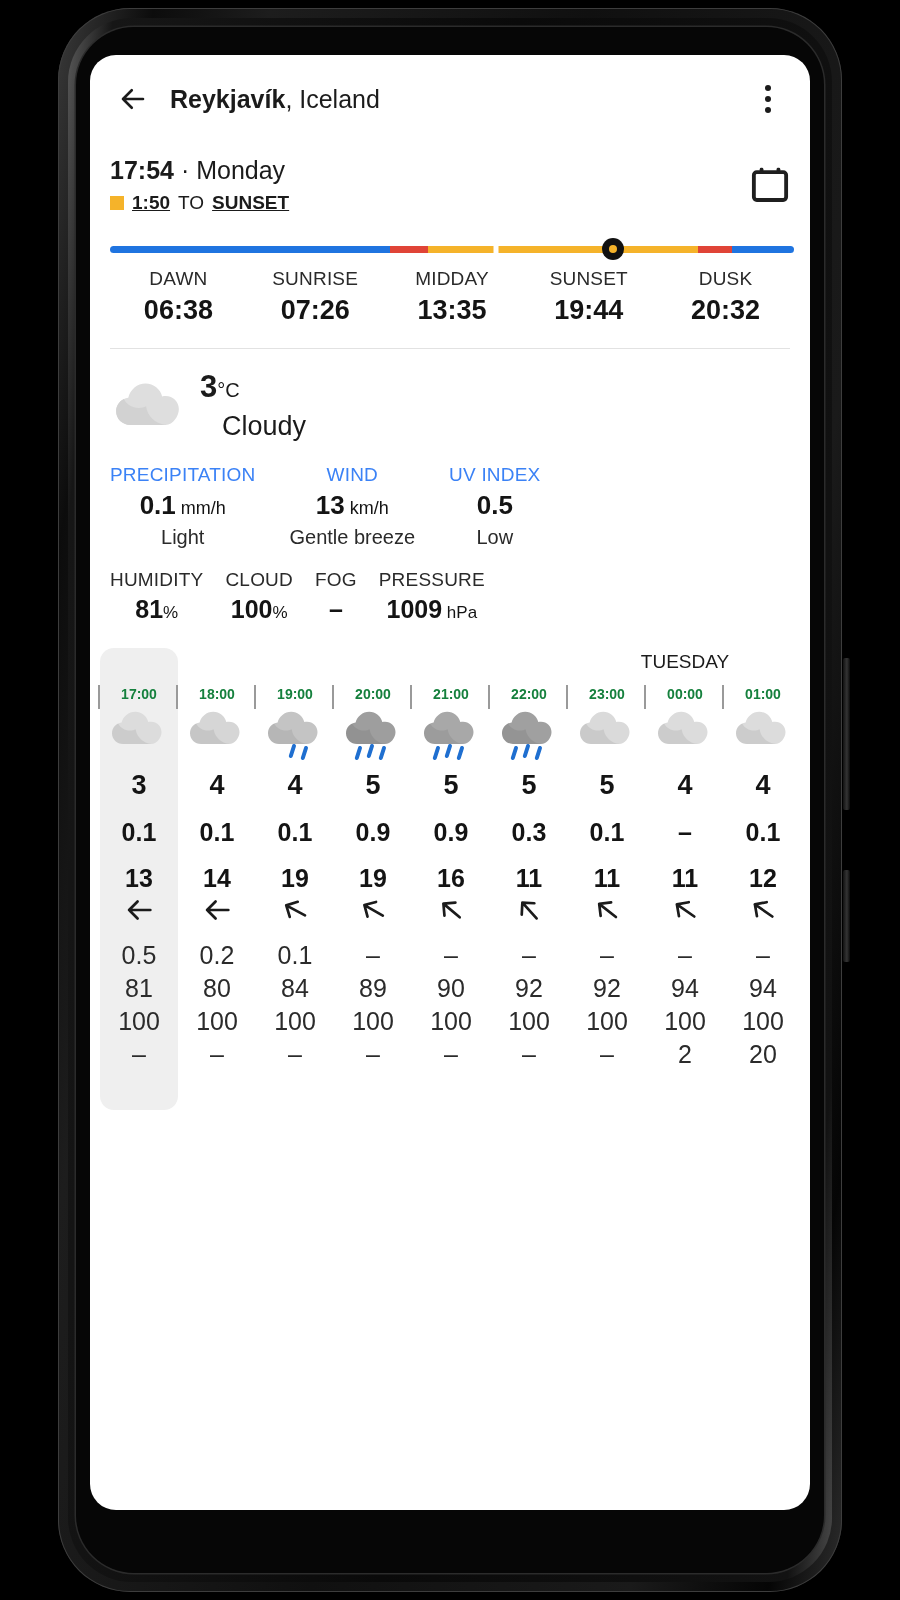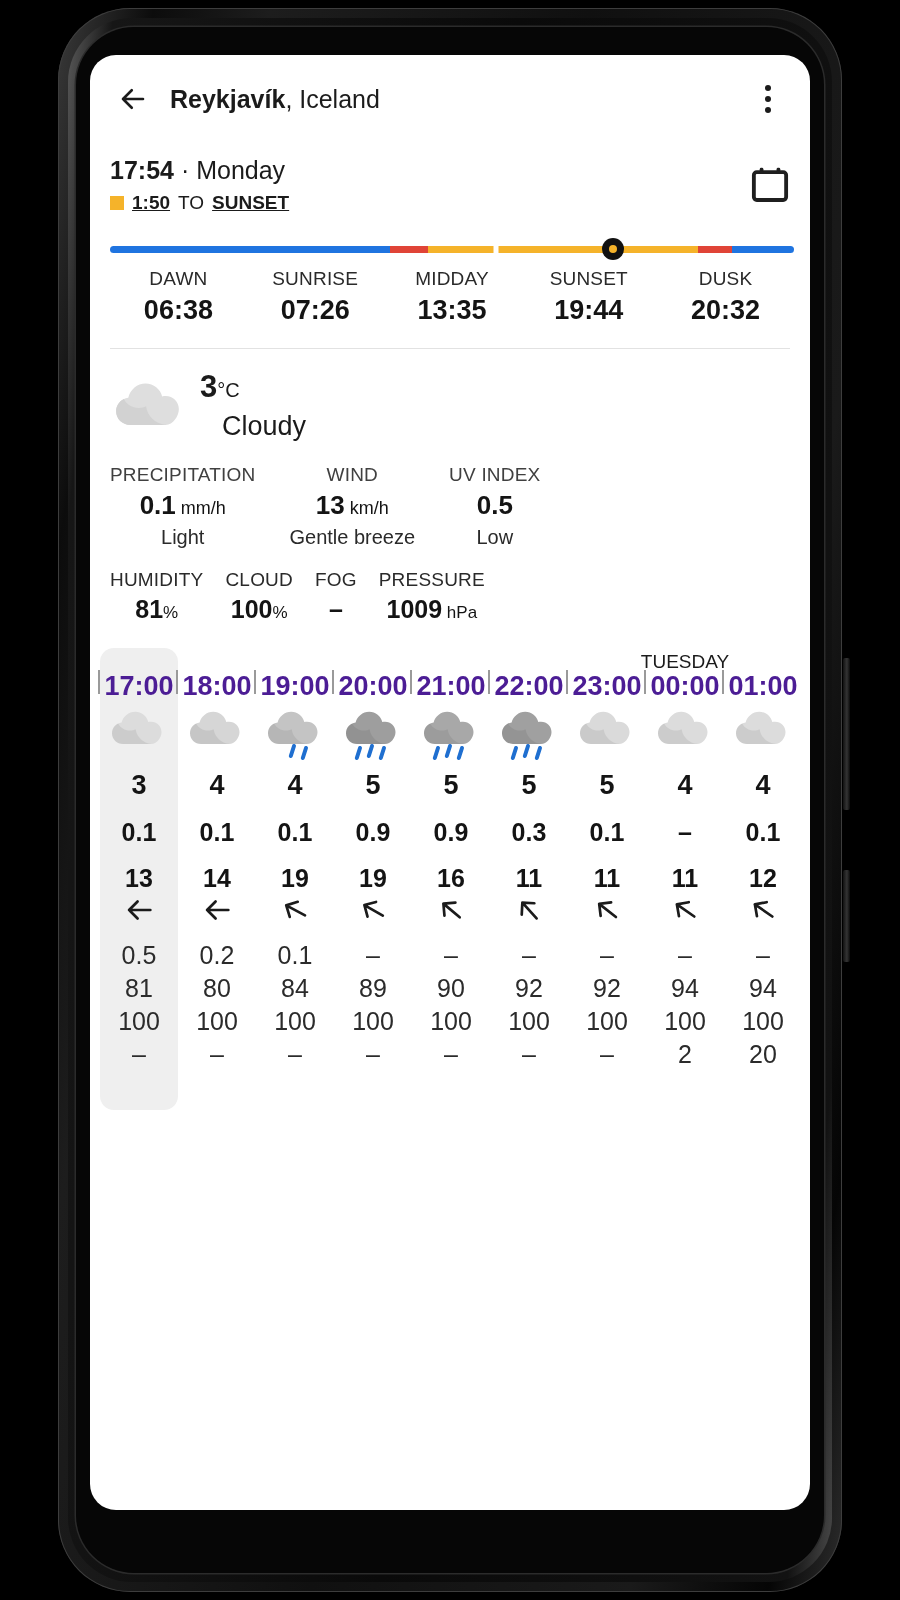--- a/index.html
+++ b/index.html
@@ -99,21 +99,21 @@
   .temp-row { font-size: 31px; color: #1b1b1b; }
   .temp-row b { font-weight: 700; }
   .temp-row .unit { font-size: 20px; }
   .cond { font-size: 27px; color: #1b1b1b; margin-top: 6px; margin-left: 22px; }
   .cur-right { text-align: right; flex: none; }
   .cur-date { font-size: 22px; color: #1b1b1b; }
   .cur-range { font-size: 26px; font-weight: 700; color: #141414; margin-top: 6px; }
 
   .metrics { display: flex; padding: 22px 20px 0 20px; gap: 0; }
   .metric { text-align: center; }
-  .metric .mlbl { font-size: 19px; color: #404040; letter-spacing: .2px; }
+  .metric .mlbl { font-size: 19px; color: #3b82f6; letter-spacing: .2px; }
   .metric .mval { font-size: 26px; color: #141414; margin-top: 4px; }
   .metric .mval b { font-weight: 700; }
   .metric .mval .u { font-size: 18px; font-weight: 400; }
   .metric .msub { font-size: 20px; color: #2a2a2a; margin-top: 5px; }
 
   .metrics2 { display: flex; padding: 20px 20px 0 20px; align-items: flex-start; }
   .m2 { text-align: center; }
   .m2 .mlbl { font-size: 19px; color: #2a2a2a; letter-spacing: .2px; white-space: nowrap; }
   .m2 .mval { font-size: 25px; color: #141414; margin-top: 4px; white-space: nowrap; }
   .m2 .mval b { font-weight: 700; }
@@ -123,21 +123,21 @@
   .hourly-wrap { margin-top: 24px; position: relative; padding-left: 10px; height: 462px; }
   .hl-sel {
     position: absolute; left: 10px; top: 0;
     width: 78px; height: 462px;
     background: #efefef; border-radius: 14px;
   }
   .hourly { position: relative; display: flex; }
   .hcol { width: 78px; flex: none; text-align: center; }
   .hhead { height: 56px; display: flex; flex-direction: column; justify-content: flex-end; position: relative; }
   .dayname { font-size: 19px; color: #1b1b1b; position: absolute; top: 3px; left: 50%; transform: translateX(-50%); white-space: nowrap; }
-  .htime { font-size: 27px; font-weight: 700; color: #4c1d95; position: relative; padding-bottom: 2px; }
+  .htime { font-size: 14px; font-weight: 700; color: #15803d; position: relative; padding-bottom: 2px; }
   .htime::before {
     content: ""; position: absolute; left: -2px; top: -1px;
     width: 2px; height: 24px; background: #9a9a9a;
   }
   .hico { height: 62px; display: flex; align-items: flex-start; justify-content: center; padding-top: 2px; }
   .htemp { font-size: 27px; font-weight: 700; color: #141414; margin-top: 4px; }
   .hprec { font-size: 25px; font-weight: 700; color: #141414; margin-top: 17px; }
   .hwind { font-size: 25px; font-weight: 700; color: #141414; margin-top: 17px; }
   .harrow { height: 34px; display: flex; align-items: center; justify-content: center; }
   .huv  { font-size: 25px; color: #2b2b2b; margin-top: 14px; }

